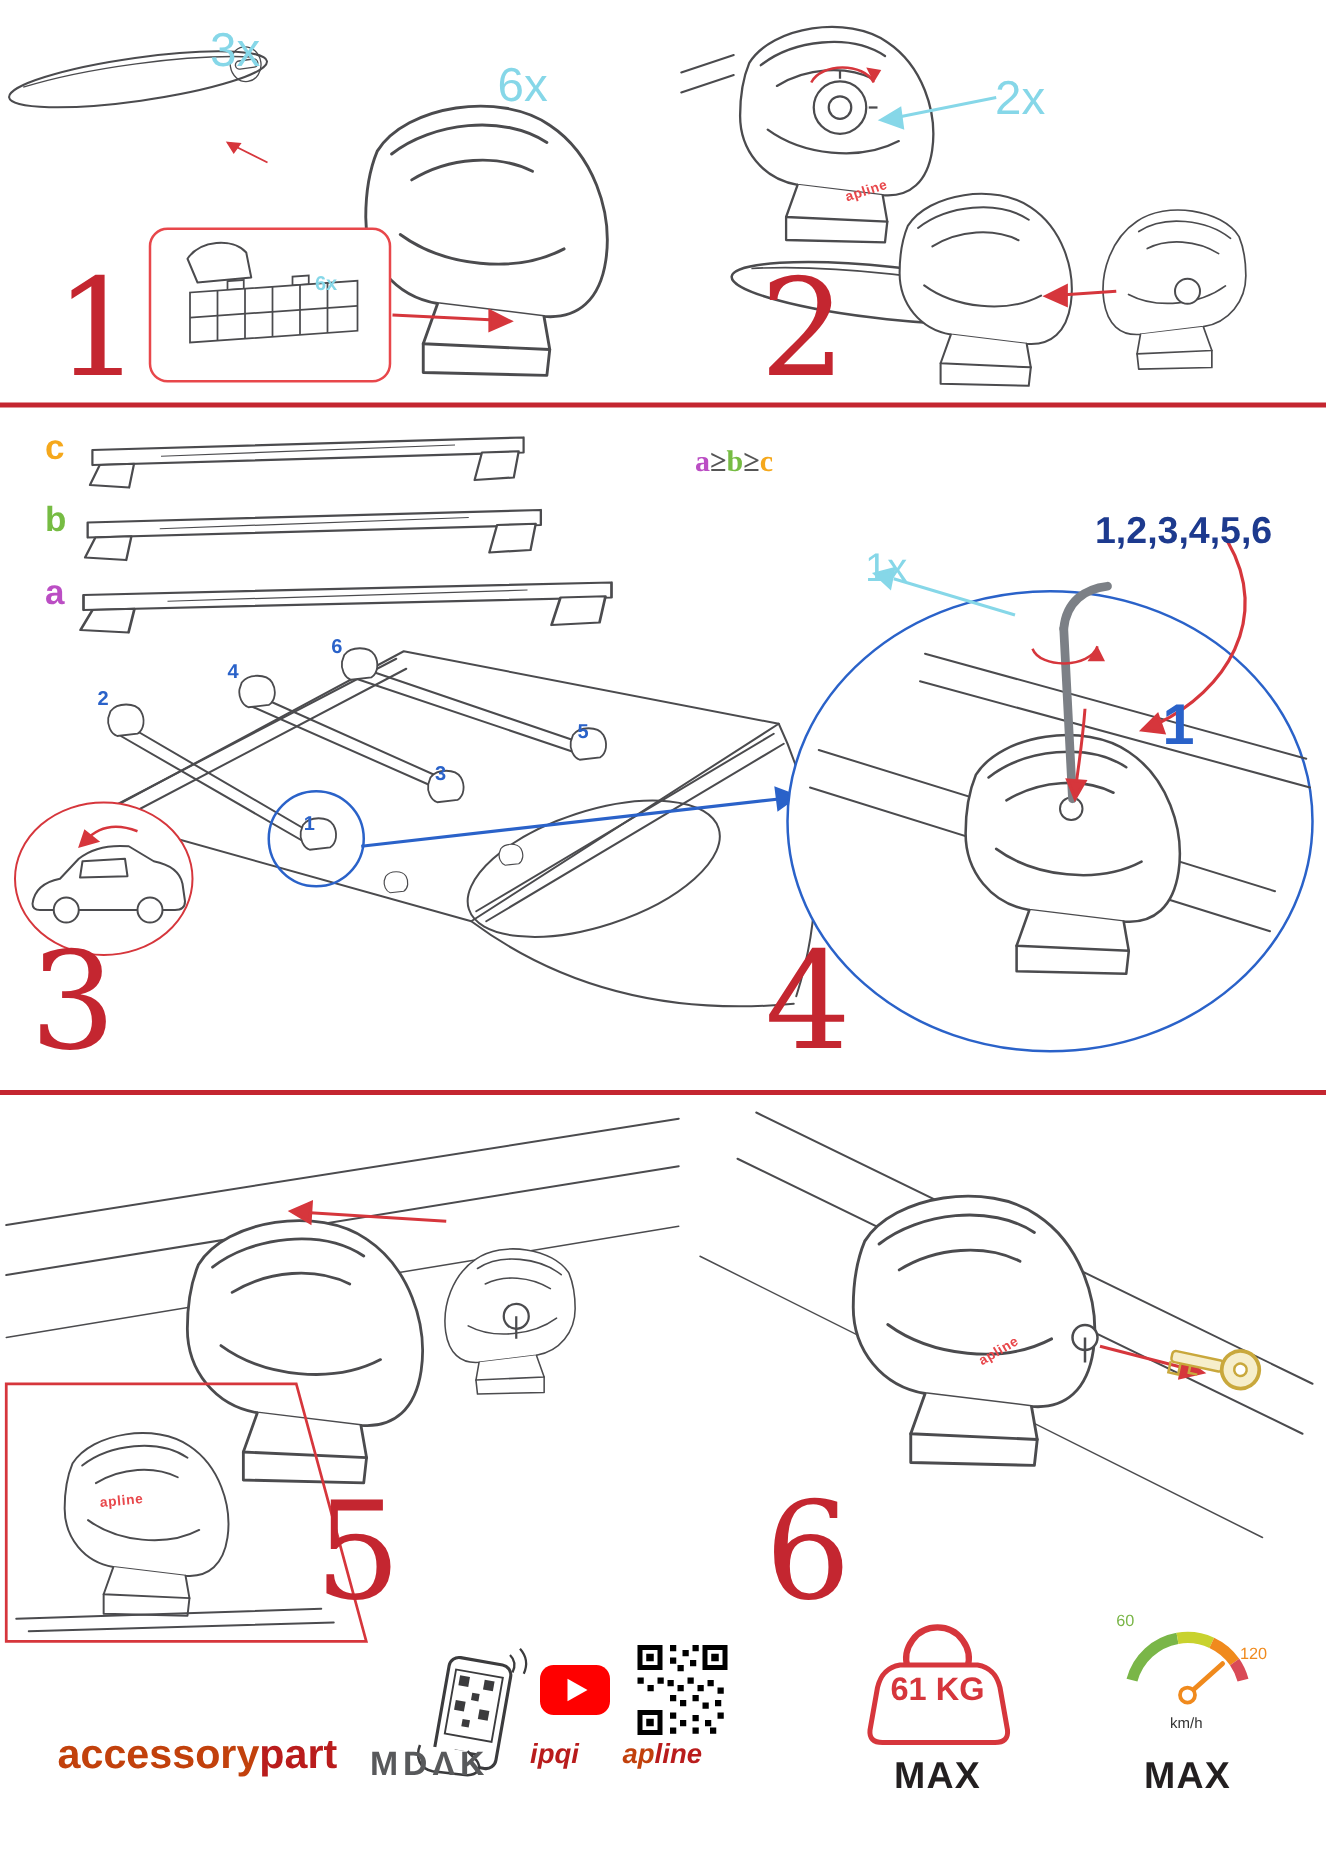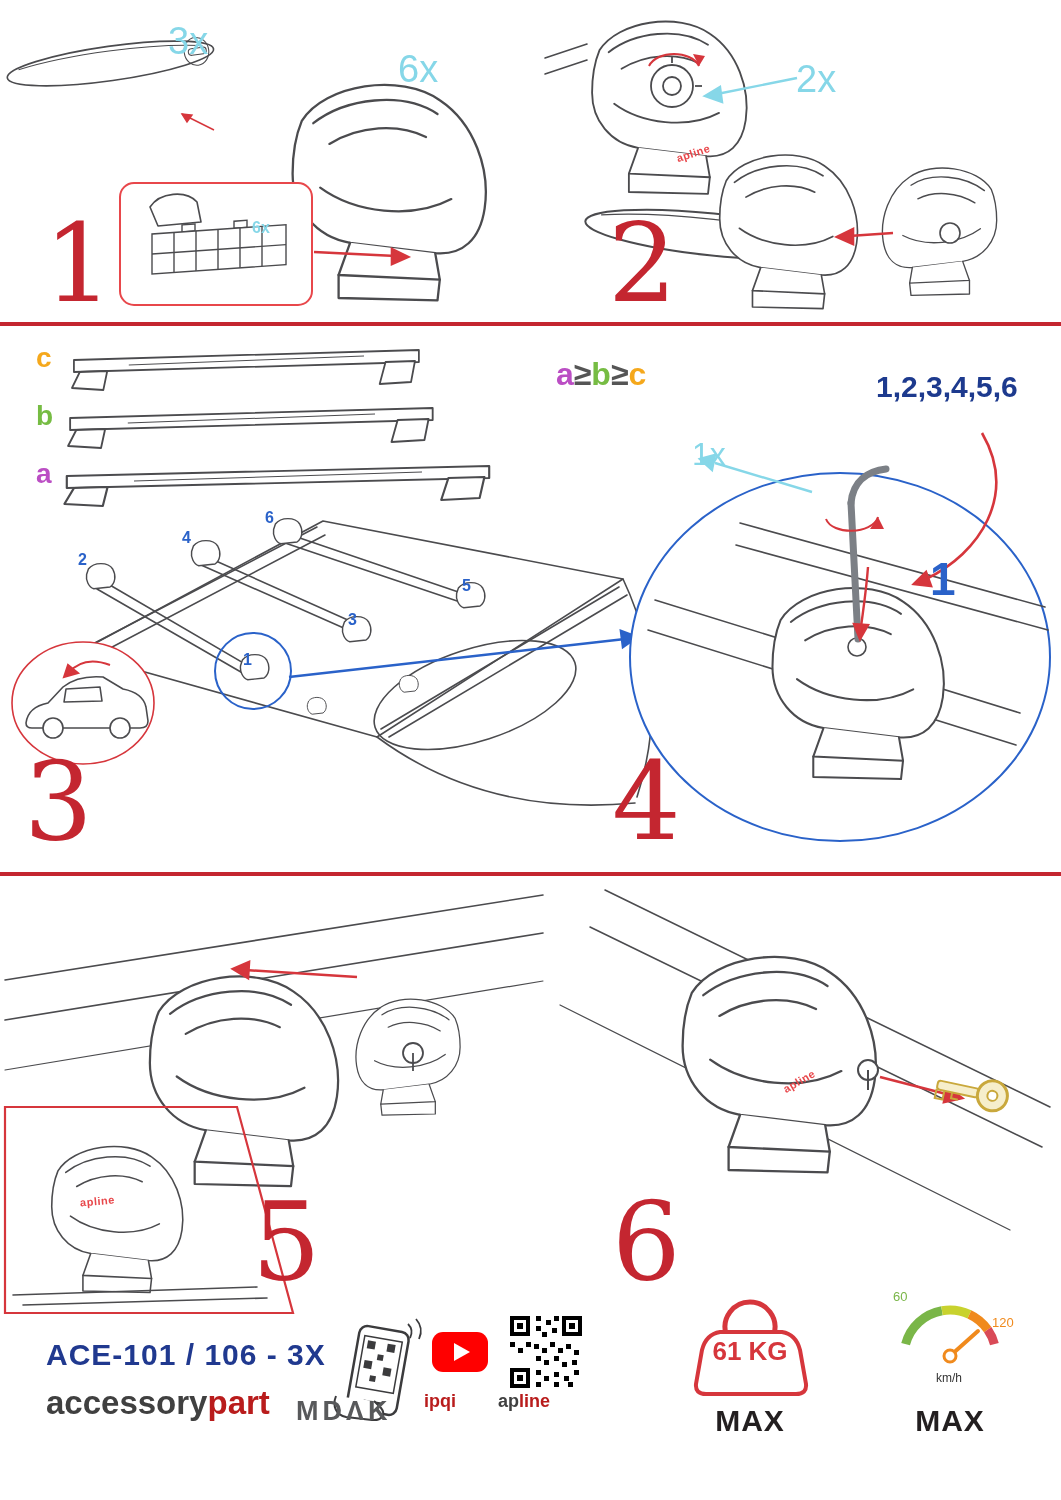--- a/index.html
+++ b/index.html
@@ -4,30 +4,30 @@
 <style>
   html,body{margin:0;padding:0;background:#e8e8e8;}
   .page{position:relative;width:1061px;height:1500px;background:#ffffff;overflow:hidden;
         font-family:"Liberation Sans",sans-serif;color:#231f20;}
   .lbl{position:absolute;white-space:nowrap;line-height:1;}
   .stepnum{font-family:"DejaVu Serif",serif;font-size:108px;font-weight:400;color:#c42630;}
   .qty{font-size:38px;color:#86d7e8;font-weight:400;}
   .qty-small{font-size:16px;color:#86d7e8;font-weight:700;}
   .carnum{font-size:16px;font-weight:700;color:#2a62c9;}
   .abclabel{font-size:28px;font-weight:700;}
-  .formula{font-size:32px;font-weight:700;}
+  .formula{font-size:24px;font-weight:700;font-family:Liberation Serif, serif;}
   .brandtag{font-size:11px;font-weight:700;color:#e8474b;letter-spacing:.5px;}
   .divider{position:absolute;left:0;width:1061px;height:4px;background:#c42630;}
   .seq{font-size:30px;font-weight:700;color:#1d3a8e;}
   .bignum-blue{font-size:46px;font-weight:700;color:#2a62c9;}
   .model{font-size:30px;font-weight:700;color:#20398f;letter-spacing:1px;}
   .brandline{font-size:33px;font-weight:700;}
-  .dark{color:#404040;}.red{color:#b91c1c;}
+  .dark{color:#c2410c;}.red{color:#b91c1c;}
   .logo-mdak{font-size:27px;font-weight:700;color:#58595b;letter-spacing:4px;}
-  .logo-small{font-size:18px;font-weight:700;}
+  .logo-small{font-size:22px;font-weight:700;font-style:italic;}
   .wval{font-size:26px;font-weight:700;color:#d6363c;text-align:center;}
   .maxlbl{font-size:30px;font-weight:700;color:#231f20;letter-spacing:1px;text-align:center;}
   .spd{font-size:13px;font-weight:400;}
   .kmh{font-size:12px;color:#333;}
   svg{position:absolute;overflow:visible;}
   .ln{stroke:#4b4b4e;fill:none;stroke-width:1.6;stroke-linecap:round;stroke-linejoin:round;}
 </style>
 </head>
 <body>
 
@@ -244,21 +244,21 @@
     <g stroke="#86d7e8" stroke-width="2.4" fill="#86d7e8">
       <line x1="95" y1="68" x2="192" y2="97"></line>
       <polygon points="80,64 95,60 92,75"></polygon>
     </g>
     <g stroke="#d6363c" stroke-width="2.6" fill="#d6363c">
       <path d="M362,38 C398,100 360,158 306,184" fill="none"></path>
       <polygon points="294,189 306,177 311,191"></polygon>
     </g>
   </svg>
   <div class="lbl qty" style="left:692px;top:438px;font-size:32px">1x</div>
-  <div class="lbl seq" style="left:876px;top:372px">1,2,3,4,5,6</div>
+  <div class="lbl seq" style="left:876px;top:410px">1,2,3,4,5,6</div>
   <div class="lbl bignum-blue" style="left:930px;top:556px">1</div>
   <div class="lbl stepnum" style="left:612px;top:748px">4</div>
 
   <div class="divider" style="top:872px"></div>
 
   <svg width="540" height="430" style="left:5px;top:885px" viewBox="0 0 540 430">
     <g class="ln">
       <path d="M0,95 L538,10"></path>
         <path d="M0,135 L538,48"></path>
         <path d="M0,185 L538,96" stroke-width="1.2"></path>
@@ -305,21 +305,20 @@
     <g transform="translate(415,205) rotate(12)">
       <rect x="-28" y="-4" width="42" height="9" rx="3" fill="#f6eecb" stroke="#c9a83c" stroke-width="2"></rect>
       <path d="M-28,5 L-28,14 L-20,14 L-20,5 M-12,5 L-12,11 L-5,11" stroke="#c9a83c" stroke-width="2" fill="none"></path>
       <circle cx="28" cy="0" r="15" fill="#f6eecb" stroke="#c9a83c" stroke-width="3"></circle>
       <circle cx="28" cy="0" r="5" fill="#fff" stroke="#c9a83c" stroke-width="2"></circle>
     </g>
   </svg>
   <div class="lbl brandtag" style="left:782px;top:1076px;transform:rotate(-30deg)">apline</div>
   <div class="lbl stepnum" style="left:612px;top:1188px">6</div>
 
-  <div class="lbl model" style="left:46px;top:1340px">ACE-101 / 106 - 3X</div>
   <div class="lbl brandline" style="left:46px;top:1386px">
     <span class="dark">accessory</span><span class="red">part</span>
   </div>
 
   <svg width="95" height="105" style="left:330px;top:1316px" viewBox="0 0 95 105">
     <g transform="rotate(10 45 60)" stroke="#3b3b3d" fill="#fff">
       <rect x="22" y="12" width="50" height="84" rx="8" stroke-width="2.5"></rect>
       <rect x="28" y="22" width="38" height="52" stroke-width="1.5"></rect>
       <g fill="#3b3b3d" stroke="none">
         <rect x="32" y="26" width="8" height="8"></rect>

